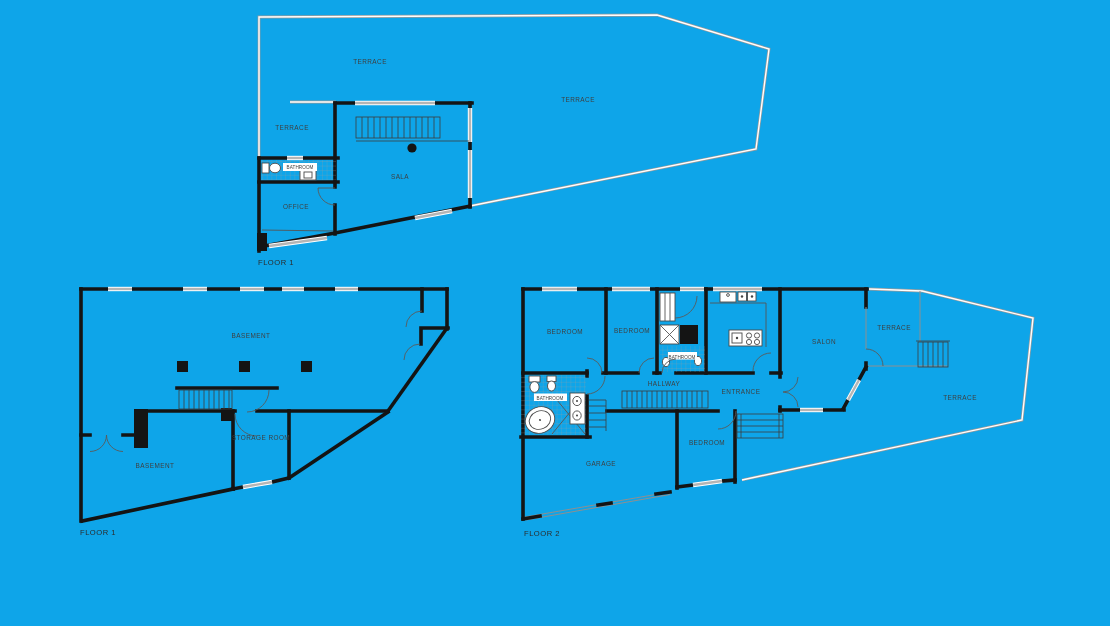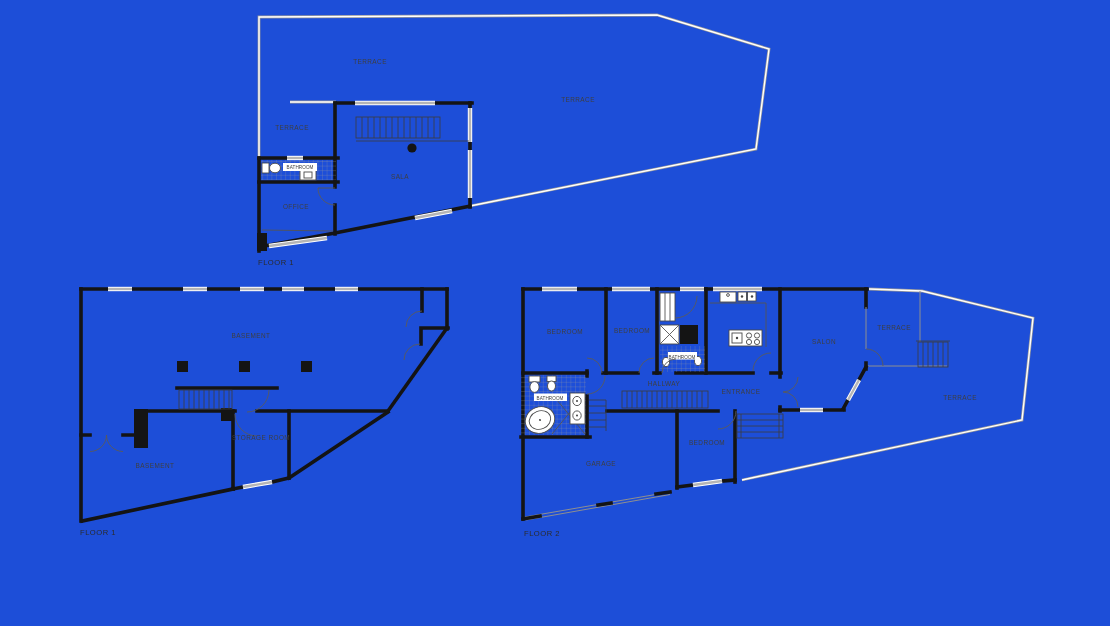--- a/index.html
+++ b/index.html
@@ -1,16 +1,16 @@
 <!DOCTYPE html>
 <html><head>
 <meta charset="utf-8">
 <style>
   html,body{margin:0;padding:0;background:#fff;}
-  #stage{position:relative;width:1110px;height:626px;background:#1d4ed8;overflow:hidden;
+  #stage{position:relative;width:1110px;height:626px;background:#0ea5e9;overflow:hidden;
          font-family:"Liberation Sans", sans-serif;}
   svg{position:absolute;left:0;top:0;}
   text{font-family:"Liberation Sans", sans-serif;fill:#3f3f3f;letter-spacing:.45px;}
   .room-lbl{font-size:6.4px;text-anchor:middle;}
   .tiny-lbl{font-size:4.6px;text-anchor:middle;letter-spacing:.1px;}
   .floor-lbl{font-size:7.6px;text-anchor:start;fill:#2b2b2b;letter-spacing:.5px;}
   .wall{stroke:#141414;stroke-width:3.6;fill:none;stroke-linecap:square;}
   .inner{stroke:#555;stroke-width:.9;fill:none;}
   .bndA{stroke:#9a9a9a;stroke-width:2.8;fill:none;stroke-linejoin:miter;}
   .bndB{stroke:#ffffff;stroke-width:1.4;fill:none;stroke-linejoin:miter;}

